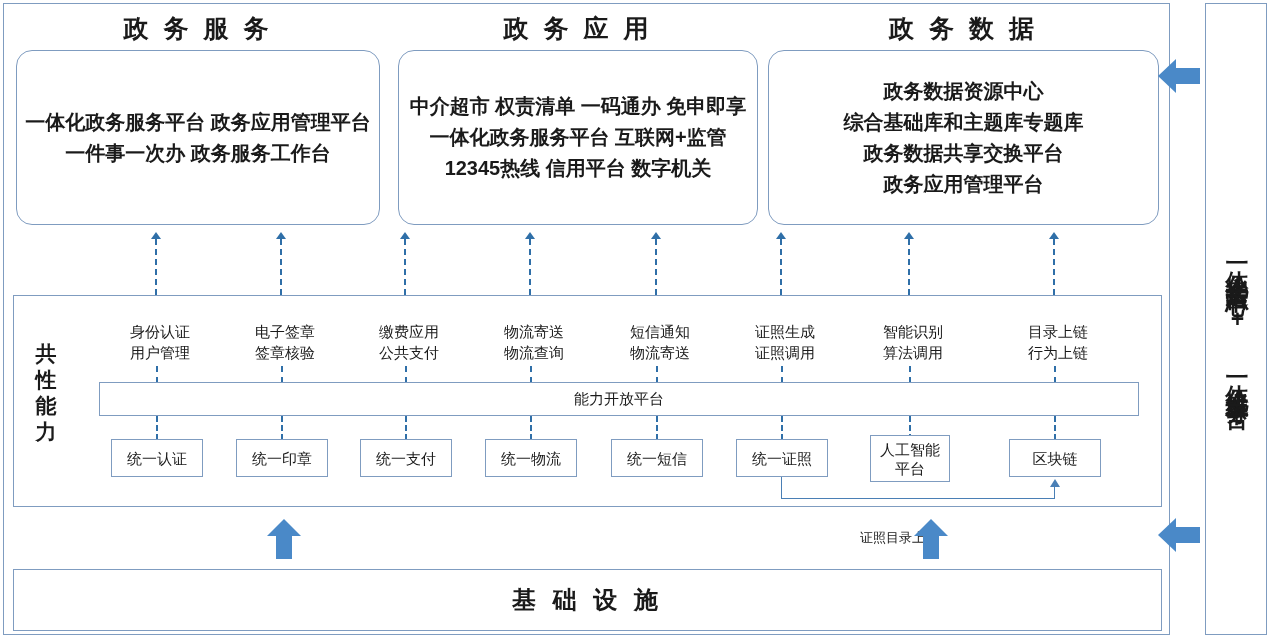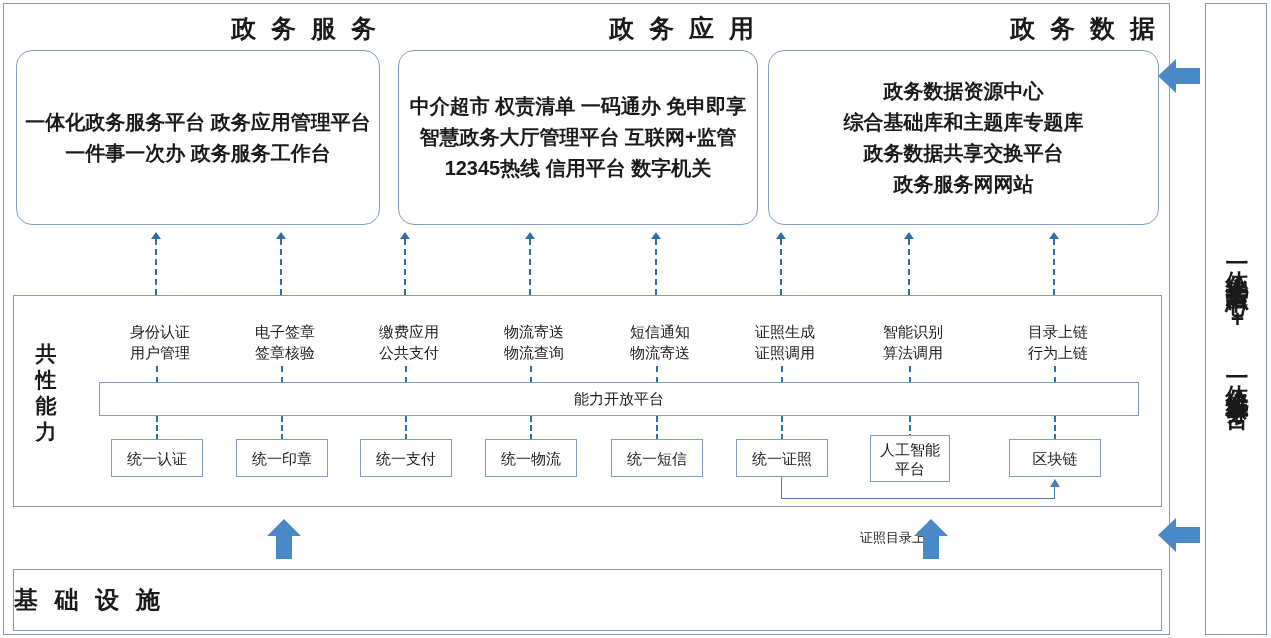--- a/index.html
+++ b/index.html
@@ -30,21 +30,21 @@
   .tier-top {
     position: absolute;
     left: 6px; top: 4px;
     width: 1155px; height: 224px;
   }
   .col {
     position: absolute;
     top: 0;
   }
   .col-title {
-    text-align: right;
+    text-align: center;
     font-size: 25px;
     font-weight: bold;
     color: #1a1a1a;
     letter-spacing: 4px;
     line-height: 40px;
     height: 42px;
     white-space: nowrap;
   }
   .col-box {
     border: 1px solid #7f9cc0;
@@ -178,21 +178,21 @@
 
   
   .tier-bottom {
     position: absolute;
     left: 9px; top: 565px;
     width: 1149px; height: 62px;
     border: 1px solid #7f9cc0;
     background: #ffffff;
     display: flex;
     align-items: center;
-    justify-content: flex-start;
+    justify-content: center;
   }
   .tier-bottom .label {
     font-size: 24px;
     font-weight: bold;
     letter-spacing: 5px;
     color: #1a1a1a;
   }
 
   
   .right-panel {
@@ -255,32 +255,32 @@
         <div class="col-box">
           <div class="line">一体化政务服务平台 政务应用管理平台</div>
           <div class="line">一件事一次办 政务服务工作台</div>
         </div>
       </div>
 
       <div class="col" id="col-app">
         <div class="col-title">政 务 应 用</div>
         <div class="col-box">
           <div class="line">中介超市 权责清单 一码通办 免申即享</div>
-          <div class="line">智慧政务大厅管理平台 互联网+监管</div>
+          <div class="line">一体化政务服务平台 互联网+监管</div>
           <div class="line">12345热线 信用平台 数字机关</div>
         </div>
       </div>
 
       <div class="col" id="col-data">
         <div class="col-title">政 务 数 据</div>
         <div class="col-box">
           <div class="line">政务数据资源中心</div>
           <div class="line">综合基础库和主题库专题库</div>
           <div class="line">政务数据共享交换平台</div>
-          <div class="line">政务服务网网站</div>
+          <div class="line">政务应用管理平台</div>
         </div>
       </div>
     </div>
 
     <div class="arrow-up-small" style="left:147px; top:228px;"></div>
     <div class="vline" style="left:151px; top:235px; height:56px;"></div>
 
     <div class="arrow-up-small" style="left:272px; top:228px;"></div>
     <div class="vline" style="left:276px; top:235px; height:56px;"></div>
 

